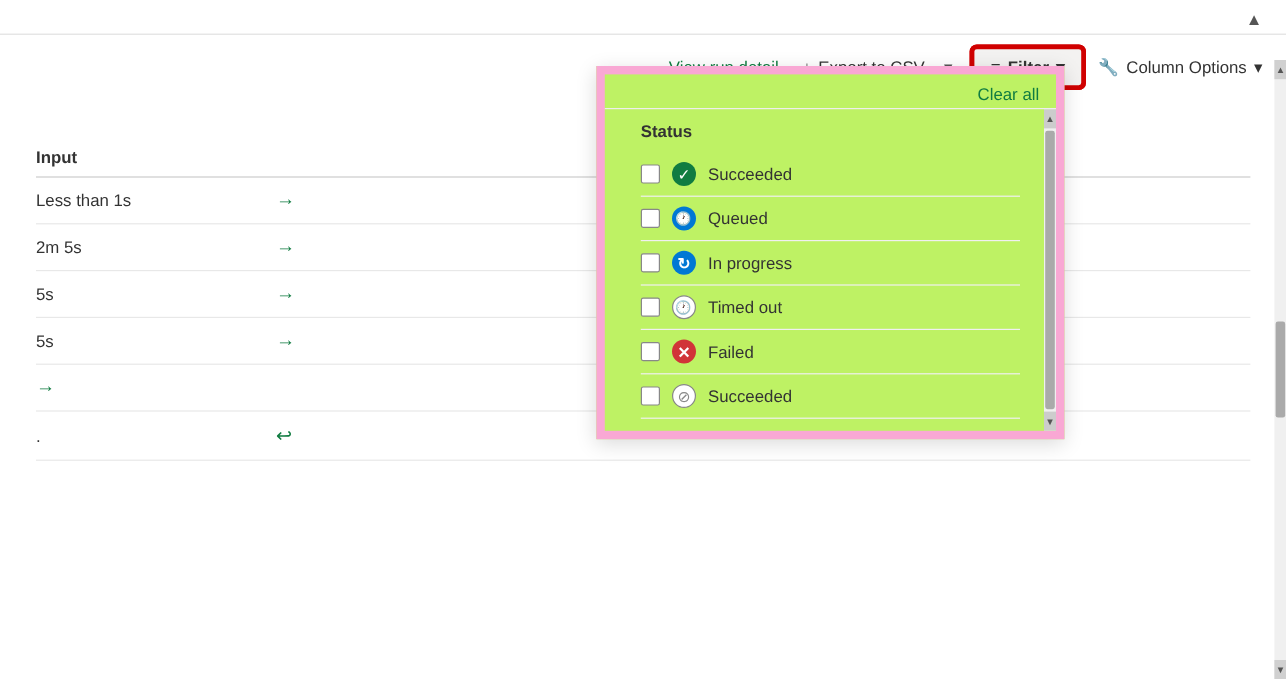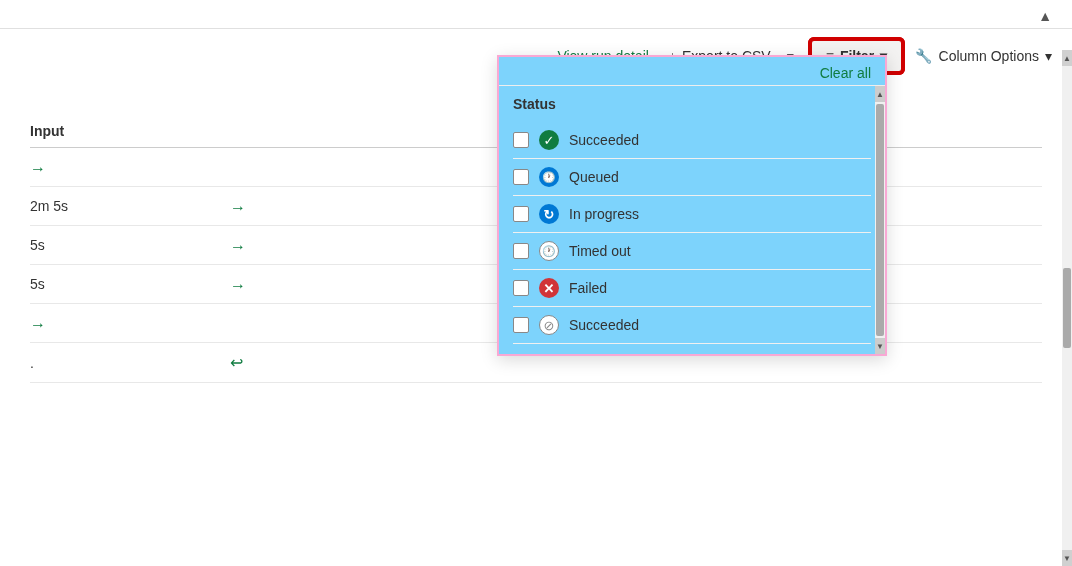--- a/index.html
+++ b/index.html
@@ -136,22 +136,22 @@
       width: 200px;
       color: #107c41;
       font-size: 16px;
     }
 
     
     .filter-dropdown {
       position: absolute;
       top: 55px;
       right: 185px;
-      background: #7dd3fc;
-      border: 2px solid #f9a8d4;
+      background: #bef264;
+      border: 7px solid #f9a8d4;
       box-shadow: 0 4px 16px rgba(0,0,0,0.15);
       width: 390px;
       z-index: 100;
     }
 
     .filter-dropdown-header {
       display: flex;
       justify-content: flex-end;
       padding: 8px 14px 4px;
       border-bottom: 1px solid #eee;
@@ -159,21 +159,21 @@
 
     .clear-all-btn {
       color: #107c41;
       background: none;
       border: none;
       font-size: 14px;
       cursor: pointer;
     }
 
     .filter-dropdown-body {
-      padding: 10px 14px;
+      padding: 10px 30px;
       max-height: 340px;
       overflow-y: auto;
       position: relative;
     }
 
     .filter-section-title {
       font-weight: 600;
       font-size: 14px;
       color: #333;
       margin-bottom: 10px;
@@ -339,20 +339,21 @@
 </div>
 
 <div class="table-section">
   <div class="table-header">
     <div class="col-input">
       <span>Input</span>
     </div>
   </div>
 
   <div class="table-row">
+    <div class="cell-duration">Less than 1s</div>
     <div class="cell-input">→</div>
   </div>
 
   <div class="table-row">
     <div class="cell-duration">2m 5s</div>
     <div class="cell-input">→</div>
   </div>
 
   <div class="table-row">
     <div class="cell-duration">5s</div>

